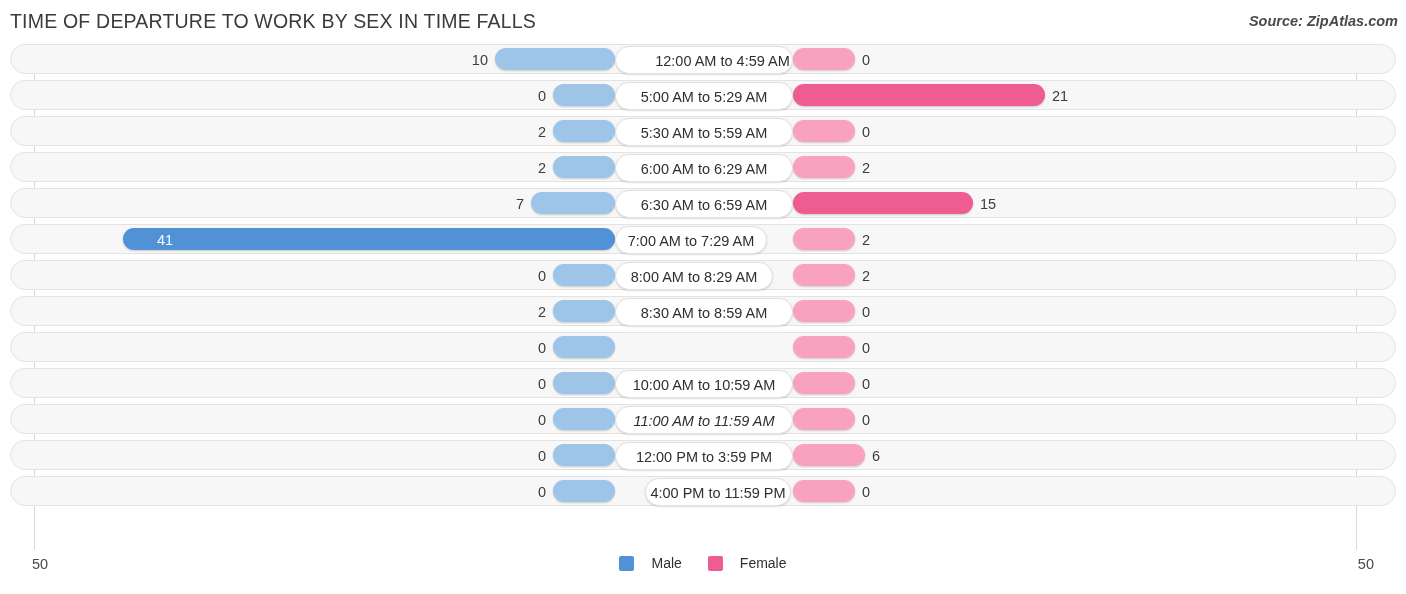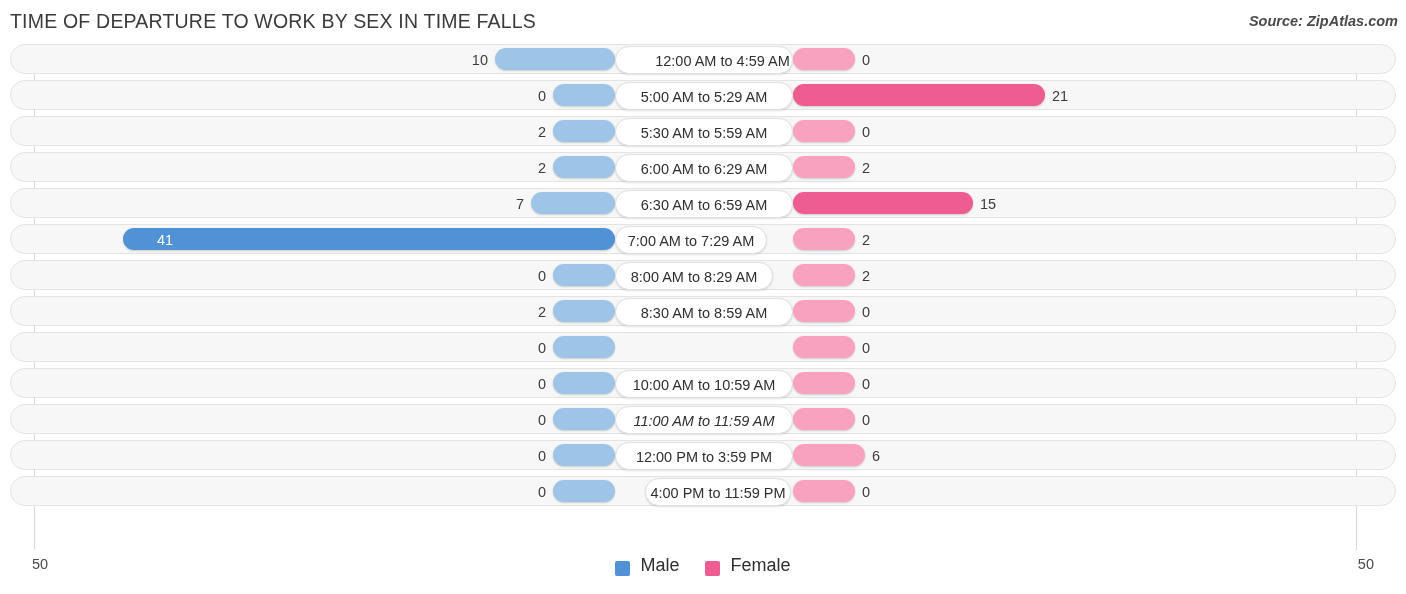--- a/index.html
+++ b/index.html
@@ -152,23 +152,23 @@
     left: 0;
     right: 0;
     top: 5px;
     display: flex;
     justify-content: center;
     align-items: center;
     gap: 26px;
   }
   .legend-item {
     display: flex;
-    align-items: flex-end;
-    gap: 10px;
-    font-size: 18px;
+    align-items: center;
+    gap: 17px;
+    font-size: 14px;
     color: #2f2f2f;
   }
   .swatch {
     width: 15px;
     height: 15px;
     border-radius: 2px;
     display: inline-block;
   }
 </style>
 </head>

